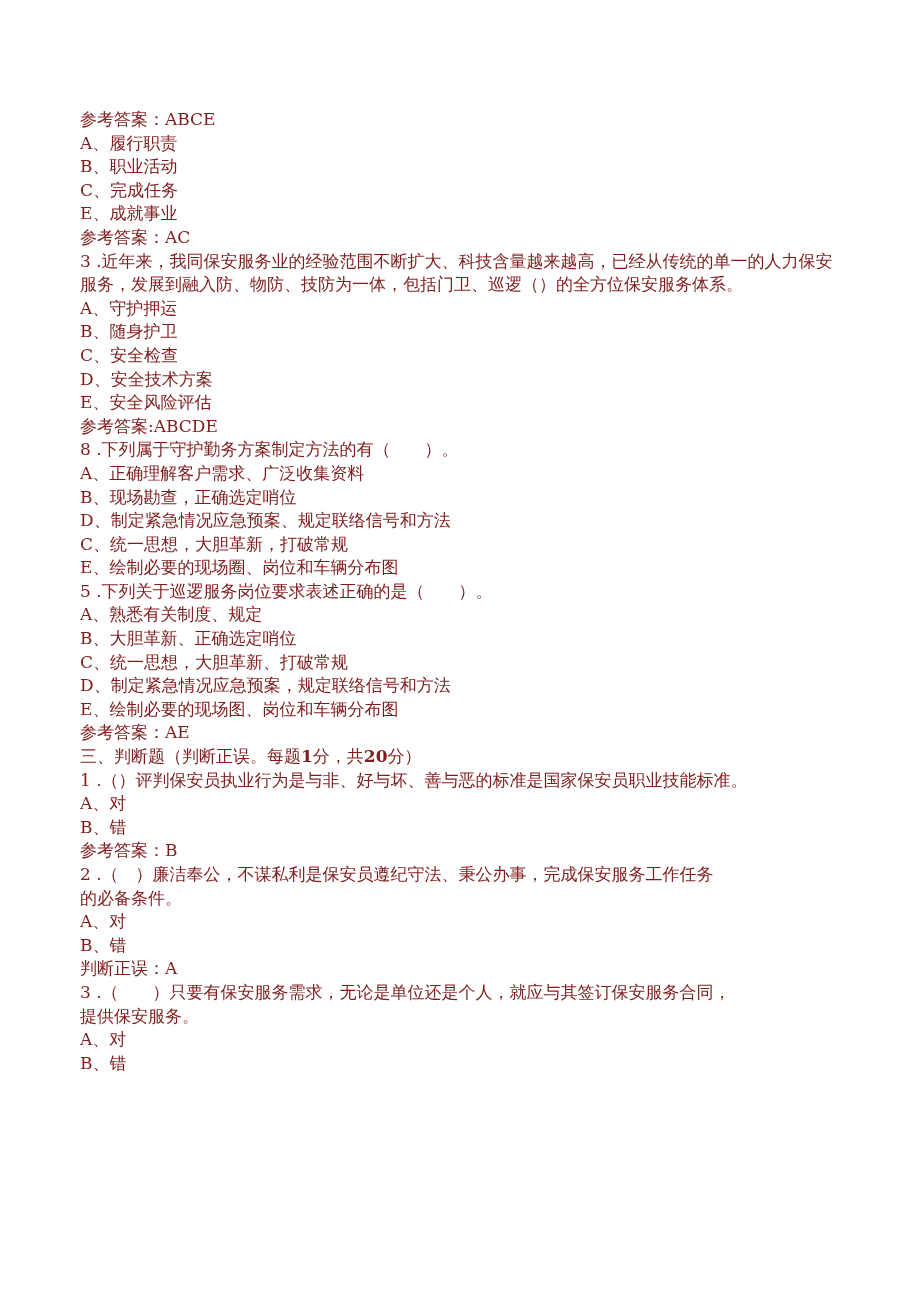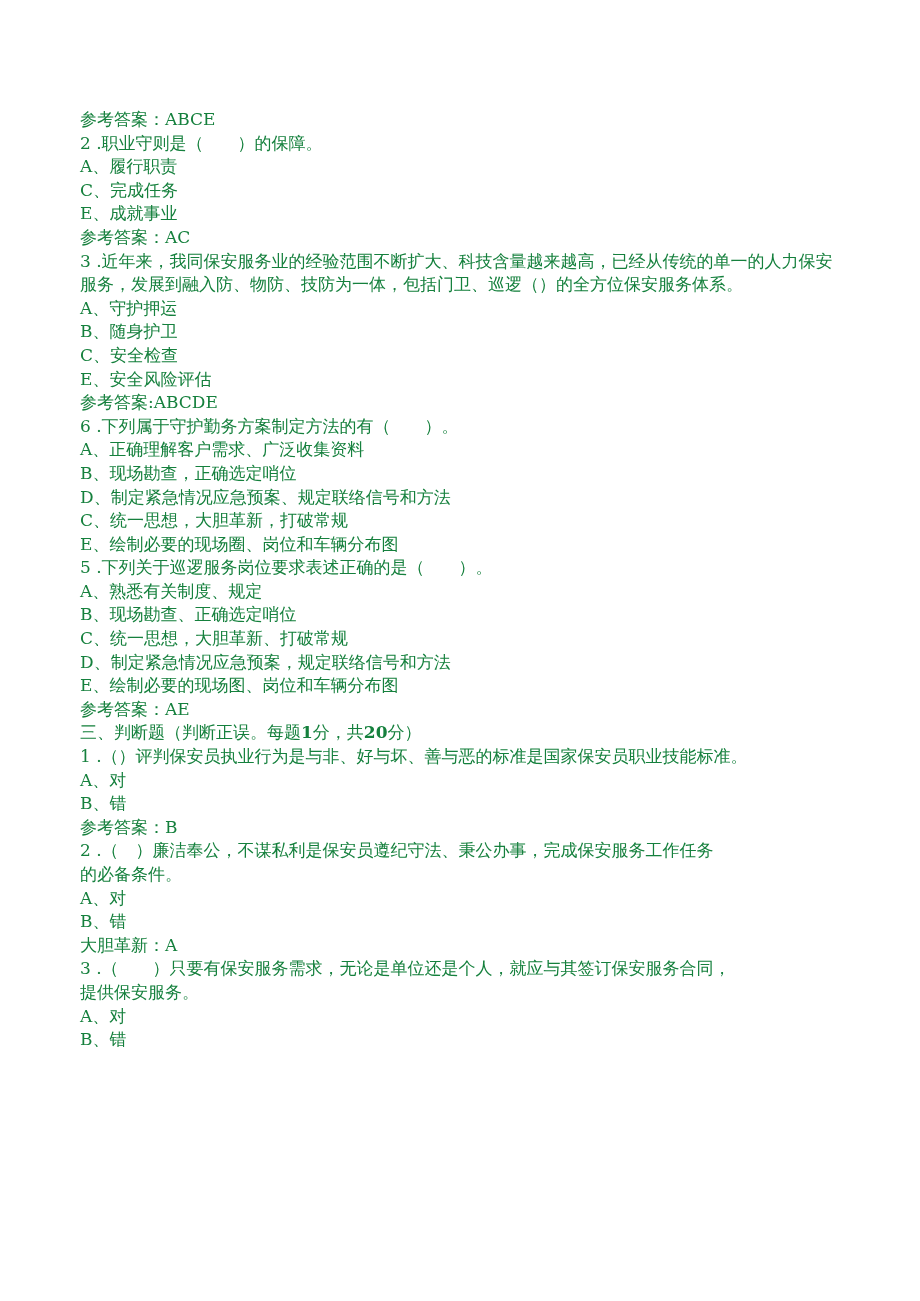--- a/index.html
+++ b/index.html
@@ -1,82 +1,83 @@
 <!DOCTYPE html>
 <html><head>
 <meta charset="utf-8">
 <style>
   html, body { margin: 0; padding: 0; background: #ffffff; }
   body { width: 920px; height: 1301px; position: relative; overflow: hidden; }
   .page {
     position: absolute; left: 80px; top: 108px; width: 770px;
     font-family: "DejaVu Serif", "Liberation Serif", serif;
-    font-size: 17px; line-height: 23.6px; color: #15803d;
+    font-size: 17px; line-height: 23.6px; color: #7f1d1d;
   }
   .line { white-space: pre-wrap; margin: 0; }
   .wrap { white-space: normal; }
   b { font-weight: bold; }
 </style>
 </head>
 <body>
 
 <div class="page">
   <p class="line">参考答案：ABCE</p>
 
   <div>
-    <p class="line">2 .职业守则是（　　）的保障。</p>
     <p class="line">A、履行职责</p>
+    <p class="line">B、职业活动</p>
     <p class="line">C、完成任务</p>
     <p class="line">E、成就事业</p>
     <p class="line">参考答案：AC</p>
   </div>
 
   <div>
     <p class="line wrap" style="width:760px;">3 .近年来，我同保安服务业的经验范围不断扩大、科技含量越来越高，已经从传统的单一的人力保安服务，发展到融入防、物防、技防为一体，包括门卫、巡逻（）的全方位保安服务体系。</p>
     <p class="line">A、守护押运</p>
     <p class="line">B、随身护卫</p>
     <p class="line">C、安全检查</p>
+    <p class="line">D、安全技术方案</p>
     <p class="line">E、安全风险评估</p>
     <p class="line">参考答案:ABCDE</p>
   </div>
 
   <div>
-    <p class="line">6 .下列属于守护勤务方案制定方法的有（　　）。</p>
+    <p class="line">8 .下列属于守护勤务方案制定方法的有（　　）。</p>
     <p class="line">A、正确理解客户需求、广泛收集资料</p>
     <p class="line">B、现场勘查，正确选定哨位</p>
     <p class="line">D、制定紧急情况应急预案、规定联络信号和方法</p>
     <p class="line">C、统一思想，大胆革新，打破常规</p>
     <p class="line">E、绘制必要的现场圈、岗位和车辆分布图</p>
   </div>
 
   <div>
     <p class="line">5 .下列关于巡逻服务岗位要求表述正确的是（　　）。</p>
     <p class="line">A、熟悉有关制度、规定</p>
-    <p class="line">B、现场勘查、正确选定哨位</p>
+    <p class="line">B、大胆革新、正确选定哨位</p>
     <p class="line">C、统一思想，大胆革新、打破常规</p>
     <p class="line">D、制定紧急情况应急预案，规定联络信号和方法</p>
     <p class="line">E、绘制必要的现场图、岗位和车辆分布图</p>
     <p class="line">参考答案：AE</p>
   </div>
 
   <p class="line"><span>三、判断题（判断正误。每题</span><b>1</b><span>分，共</span><b>20</b><span>分）</span></p>
 
   <div>
     <p class="line">1 .（）评判保安员执业行为是与非、好与坏、善与恶的标准是国家保安员职业技能标准。</p>
     <p class="line">A、对</p>
     <p class="line">B、错</p>
     <p class="line">参考答案：B</p>
   </div>
 
   <div>
     <p class="line">2 .（　）廉洁奉公，不谋私利是保安员遵纪守法、秉公办事，完成保安服务工作任务</p>
     <p class="line">的必备条件。</p>
     <p class="line">A、对</p>
     <p class="line">B、错</p>
-    <p class="line">大胆革新：A</p>
+    <p class="line">判断正误：A</p>
   </div>
 
   <div>
     <p class="line">3 .（　　）只要有保安服务需求，无论是单位还是个人，就应与其签订保安服务合同，</p>
     <p class="line">提供保安服务。</p>
     <p class="line">A、对</p>
     <p class="line">B、错</p>
   </div>
 </div>
 

